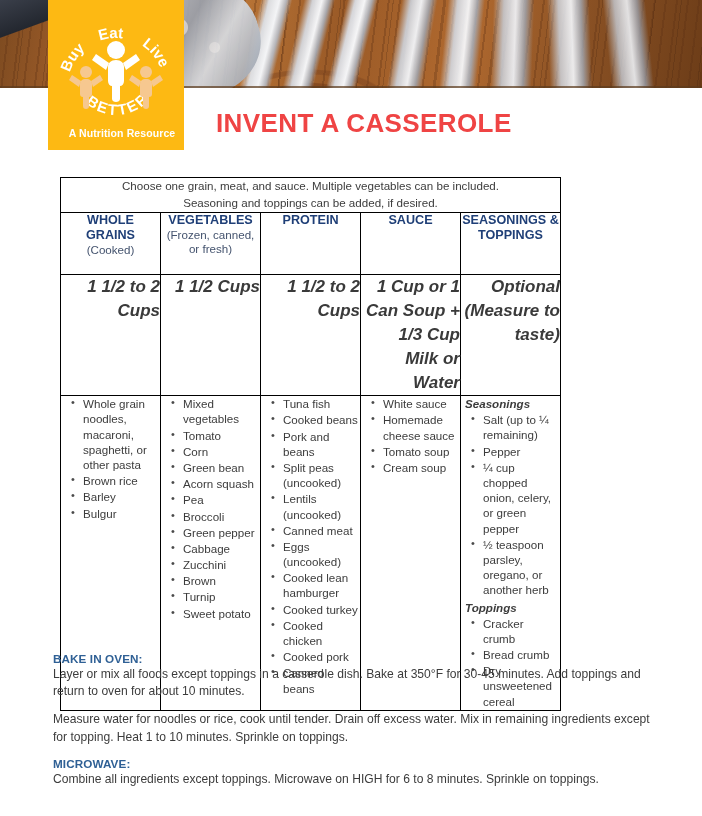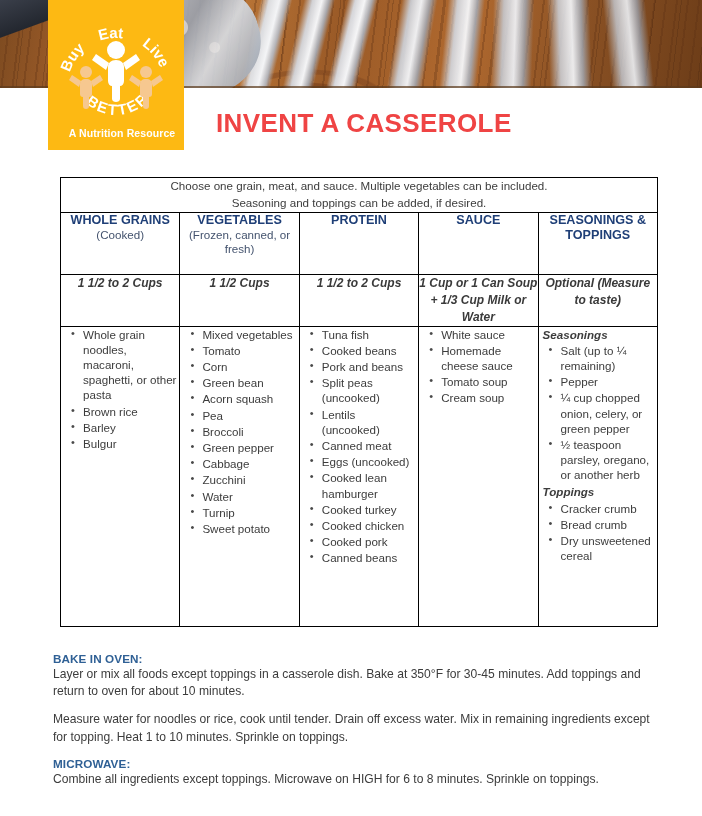--- a/index.html
+++ b/index.html
@@ -97,21 +97,21 @@
     font-weight: bold;
     color: #ef4444;
     letter-spacing: .4px;
     font-family: "Liberation Sans", sans-serif;
   }
 
   
   .grid {
     position: absolute;
     left: 60px; top: 177px;
-    width: 598px;
+    width: 501px;
     border-collapse: collapse;
     table-layout: fixed;
   }
   .grid td, .grid th {
     border: 1.2px solid #000000;
     vertical-align: top;
     padding: 0;
   }
   .intro-cell {
     text-align: center;
@@ -128,23 +128,23 @@
     color: #1f3f77;
     line-height: 1.22;
     height: 62px;
   }
   .head-cell .sub {
     font-weight: normal;
     font-size: 11.6px;
     color: #44536e;
   }
   .qty-cell {
-    text-align: center;
+    text-align: right;
     padding: 7px 5px 8px;
-    font-size: 12px;
+    font-size: 17px;
     font-weight: bold;
     font-style: italic;
     color: #3a3a3a;
     line-height: 1.42;
     height: 48px;
   }
   .list-cell {
     padding: 6px 4px 10px 2px;
     height: 300px;
   }
@@ -312,21 +312,21 @@
               <li>Mixed vegetables</li>
               <li>Tomato</li>
               <li>Corn</li>
               <li>Green bean</li>
               <li>Acorn squash</li>
               <li>Pea</li>
               <li>Broccoli</li>
               <li>Green pepper</li>
               <li>Cabbage</li>
               <li>Zucchini</li>
-              <li>Water</li>
+              <li>Brown</li>
               <li>Turnip</li>
               <li>Sweet potato</li>
             </ul>
         </td>
         <td class="list-cell">
           <ul>
               <li>Tuna fish</li>
               <li>Cooked beans</li>
               <li>Pork and beans</li>
               <li>Split peas (uncooked)</li>

